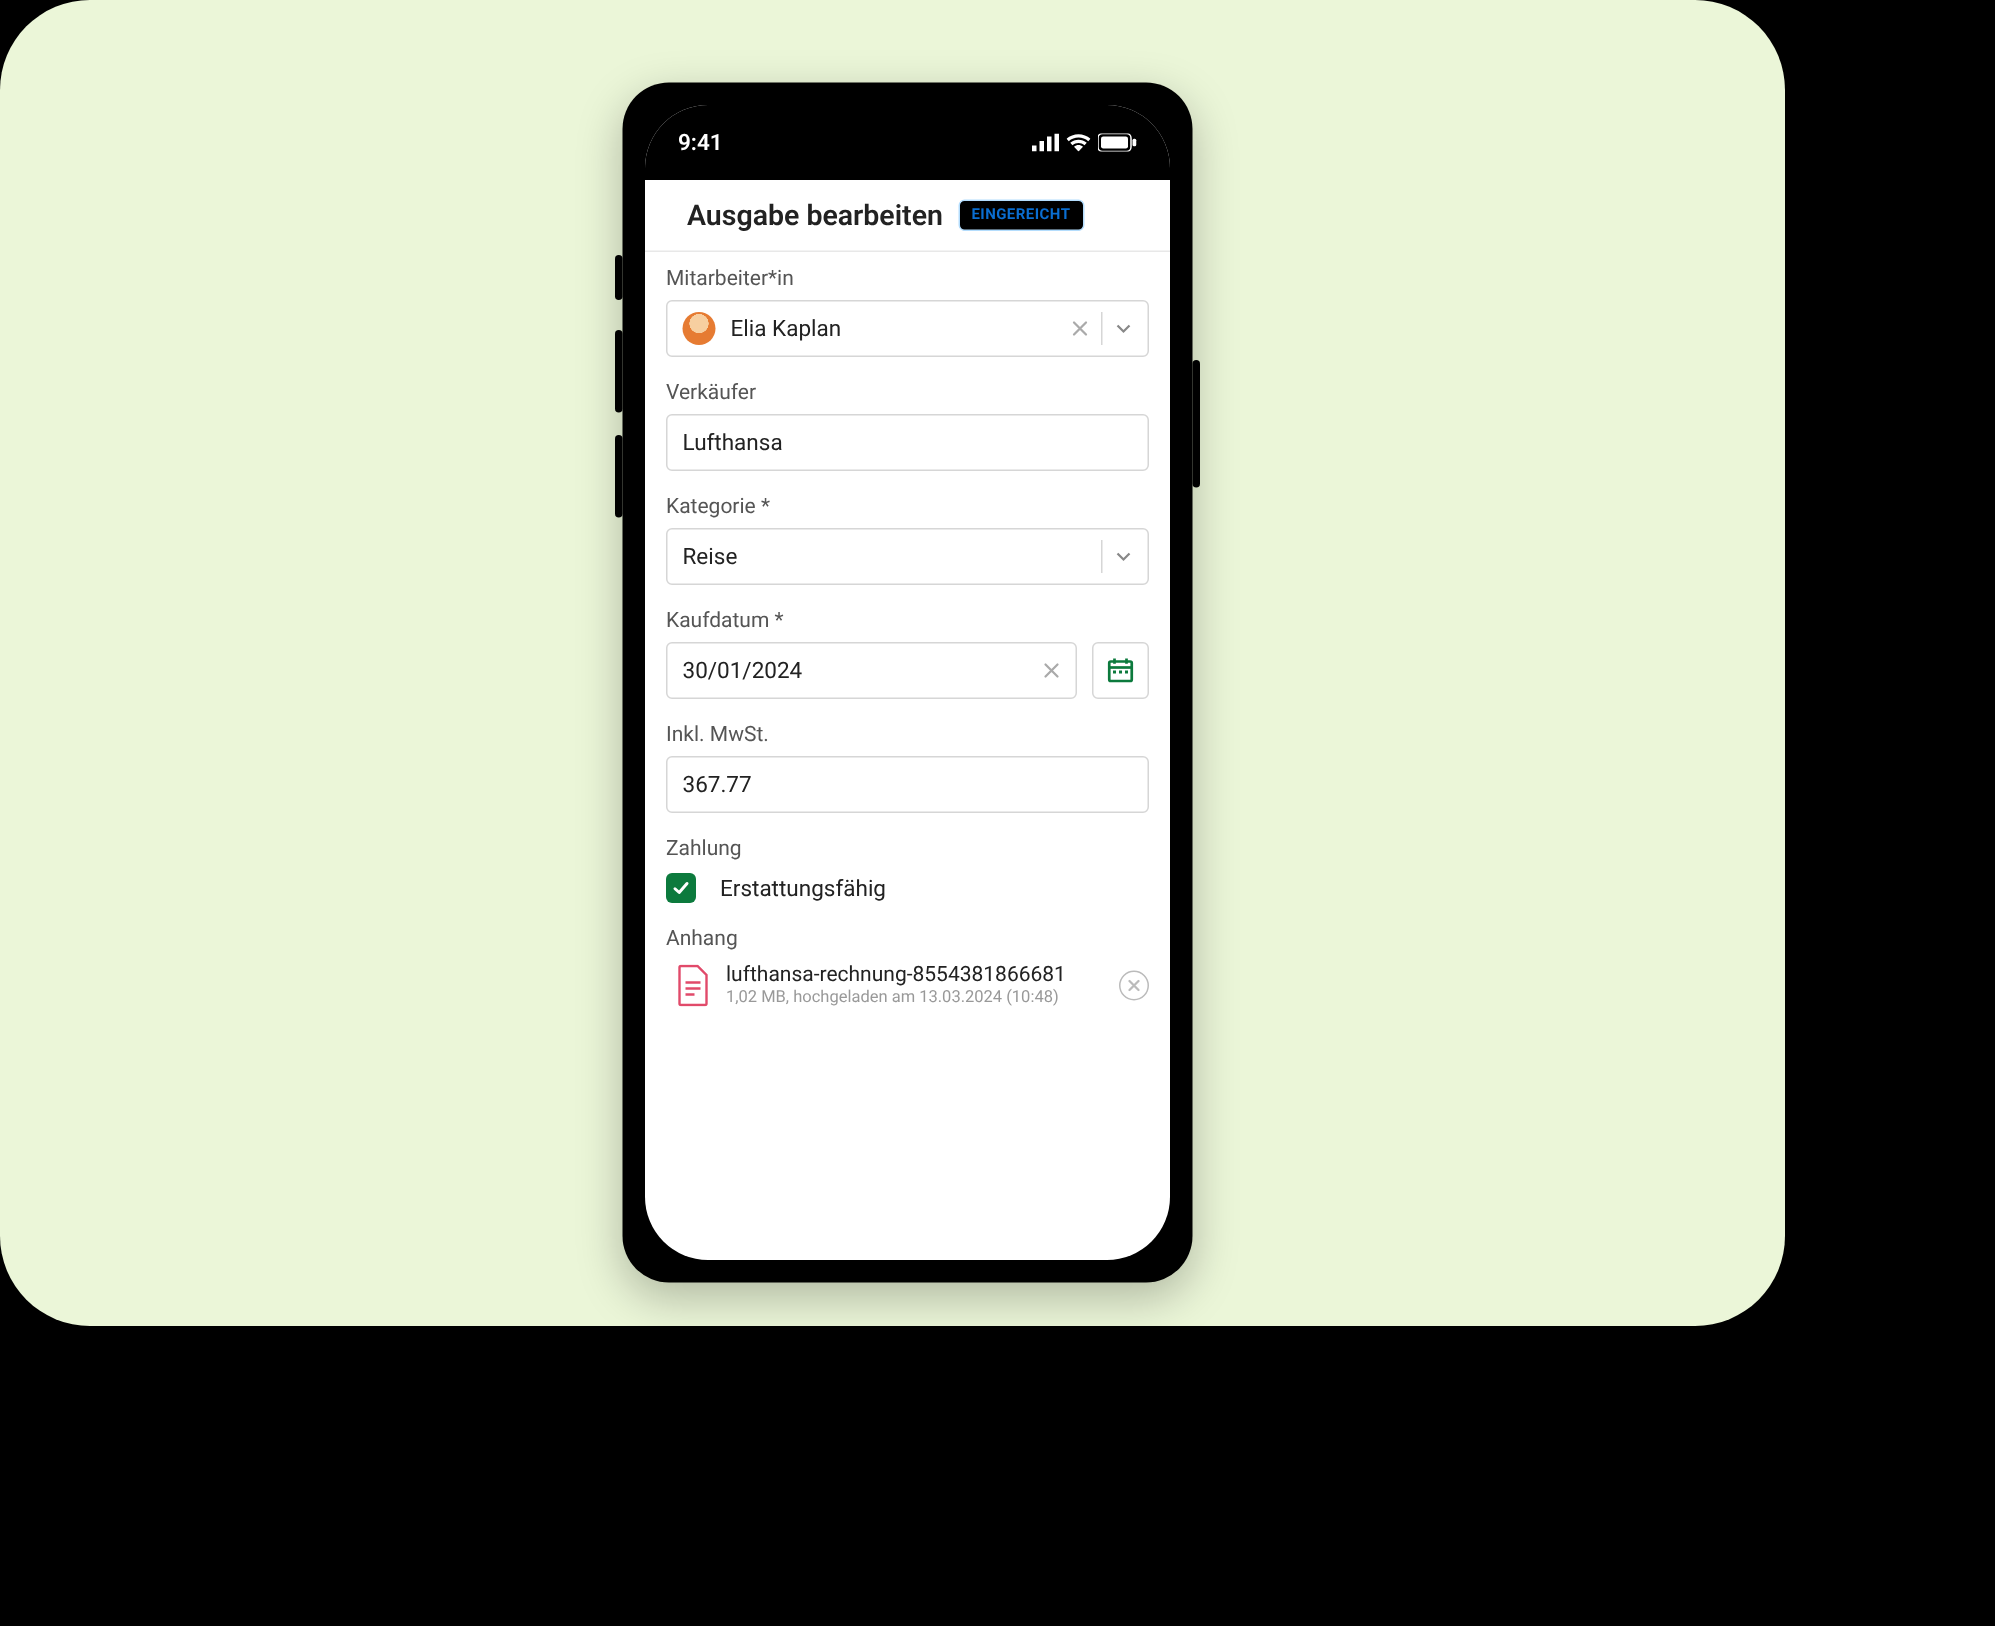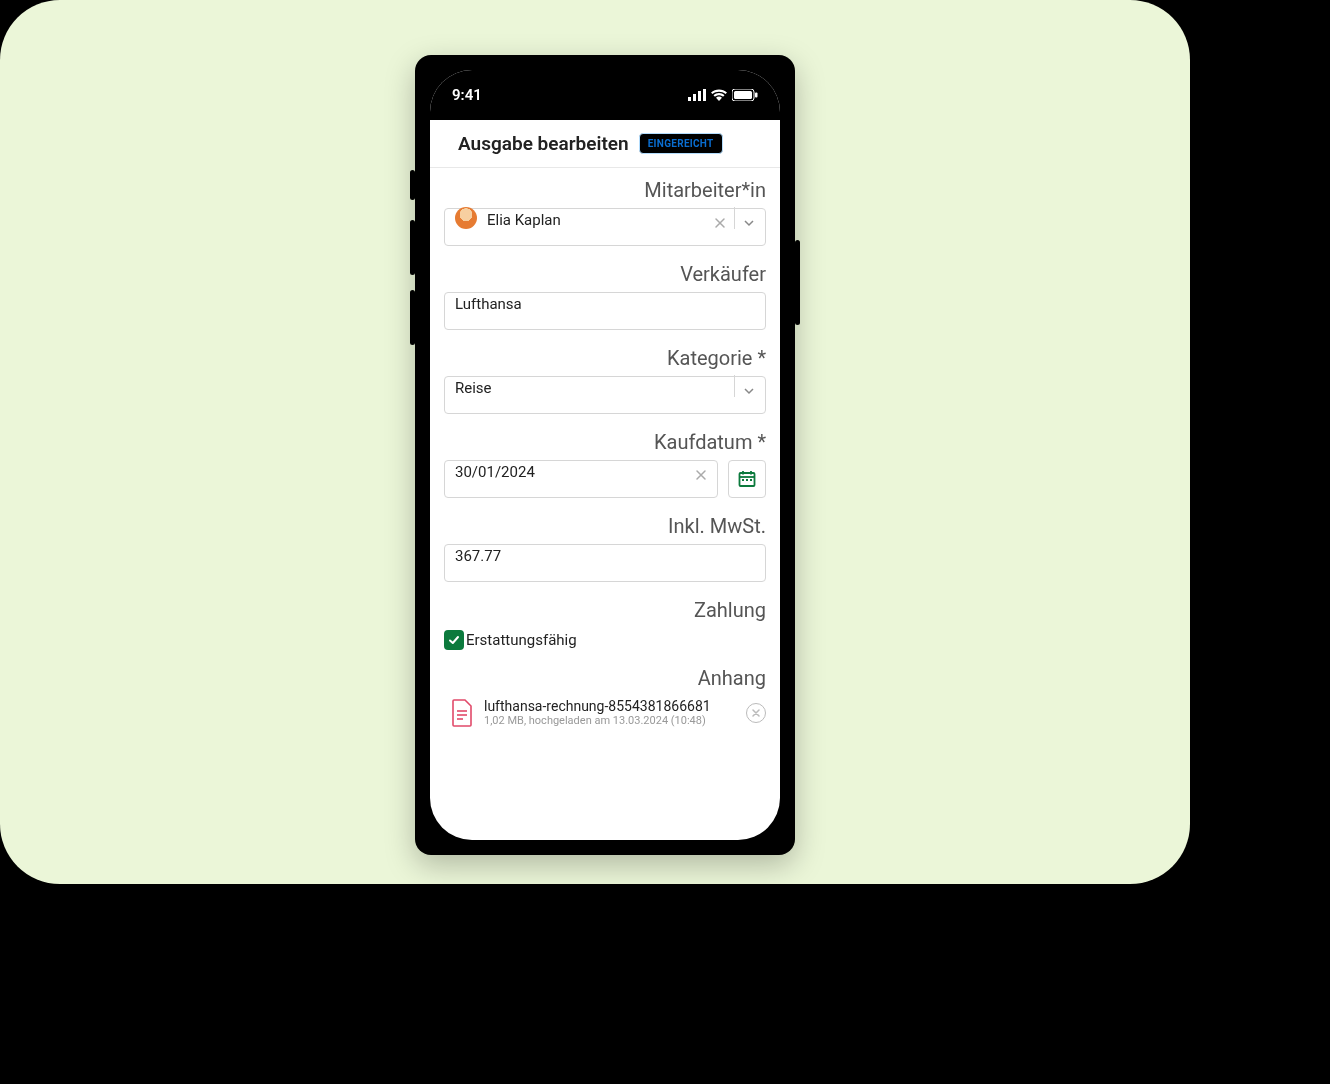--- a/index.html
+++ b/index.html
@@ -19,21 +19,21 @@
     border-radius: 60px;
   }
   
   .phone {
     position: absolute;
     left: 415px;
     top: 55px;
     width: 380px;
     height: 800px;
     background: #000;
-    border-radius: 16px;
+    border-radius: 31px;
     padding: 15px;
     box-shadow: 0 10px 30px rgba(0,0,0,0.25);
   }
   .side-btn {
     position: absolute;
     background: #000;
     border-radius: 3px;
   }
   .side-btn.left1 { left: -5px; top: 115px; width: 5px; height: 30px; }
   .side-btn.left2 { left: -5px; top: 165px; width: 5px; height: 55px; }
@@ -98,32 +98,31 @@
   }
 
   .form {
     padding: 10px 14px 14px 14px;
     display: flex;
     flex-direction: column;
     gap: 16px;
   }
   .field { display: flex; flex-direction: column; gap: 6px; }
   .label {
-    font-size: 20px;
+    font-size: 14px;
     color: #555;
-    text-align: right;
   }
   .req::after { content: " *"; color: #555; }
 
   .control {
     border: 1px solid #d6d6d6;
     border-radius: 4px;
     height: 38px;
     display: flex;
-    align-items: flex-end;
+    align-items: center;
     padding: 16px 10px;
     font-size: 15px;
     color: #222;
     background: #fff;
     position: relative;
   }
   .control .value { flex: 1; }
   .control .sep {
     width: 1px;
     height: 22px;
@@ -150,21 +149,21 @@
   .date-btn {
     width: 38px; height: 38px;
     border: 1px solid #d6d6d6;
     border-radius: 4px;
     display: flex;
     align-items: center;
     justify-content: center;
     flex-shrink: 0;
   }
 
-  .checkbox-row { display: flex; align-items: center; gap: 2px; }
+  .checkbox-row { display: flex; align-items: center; gap: 16px; }
   .checkbox {
     width: 20px; height: 20px;
     background: #0c7a3d;
     border-radius: 4px;
     display: flex;
     align-items: center;
     justify-content: center;
     flex-shrink: 0;
   }
 

